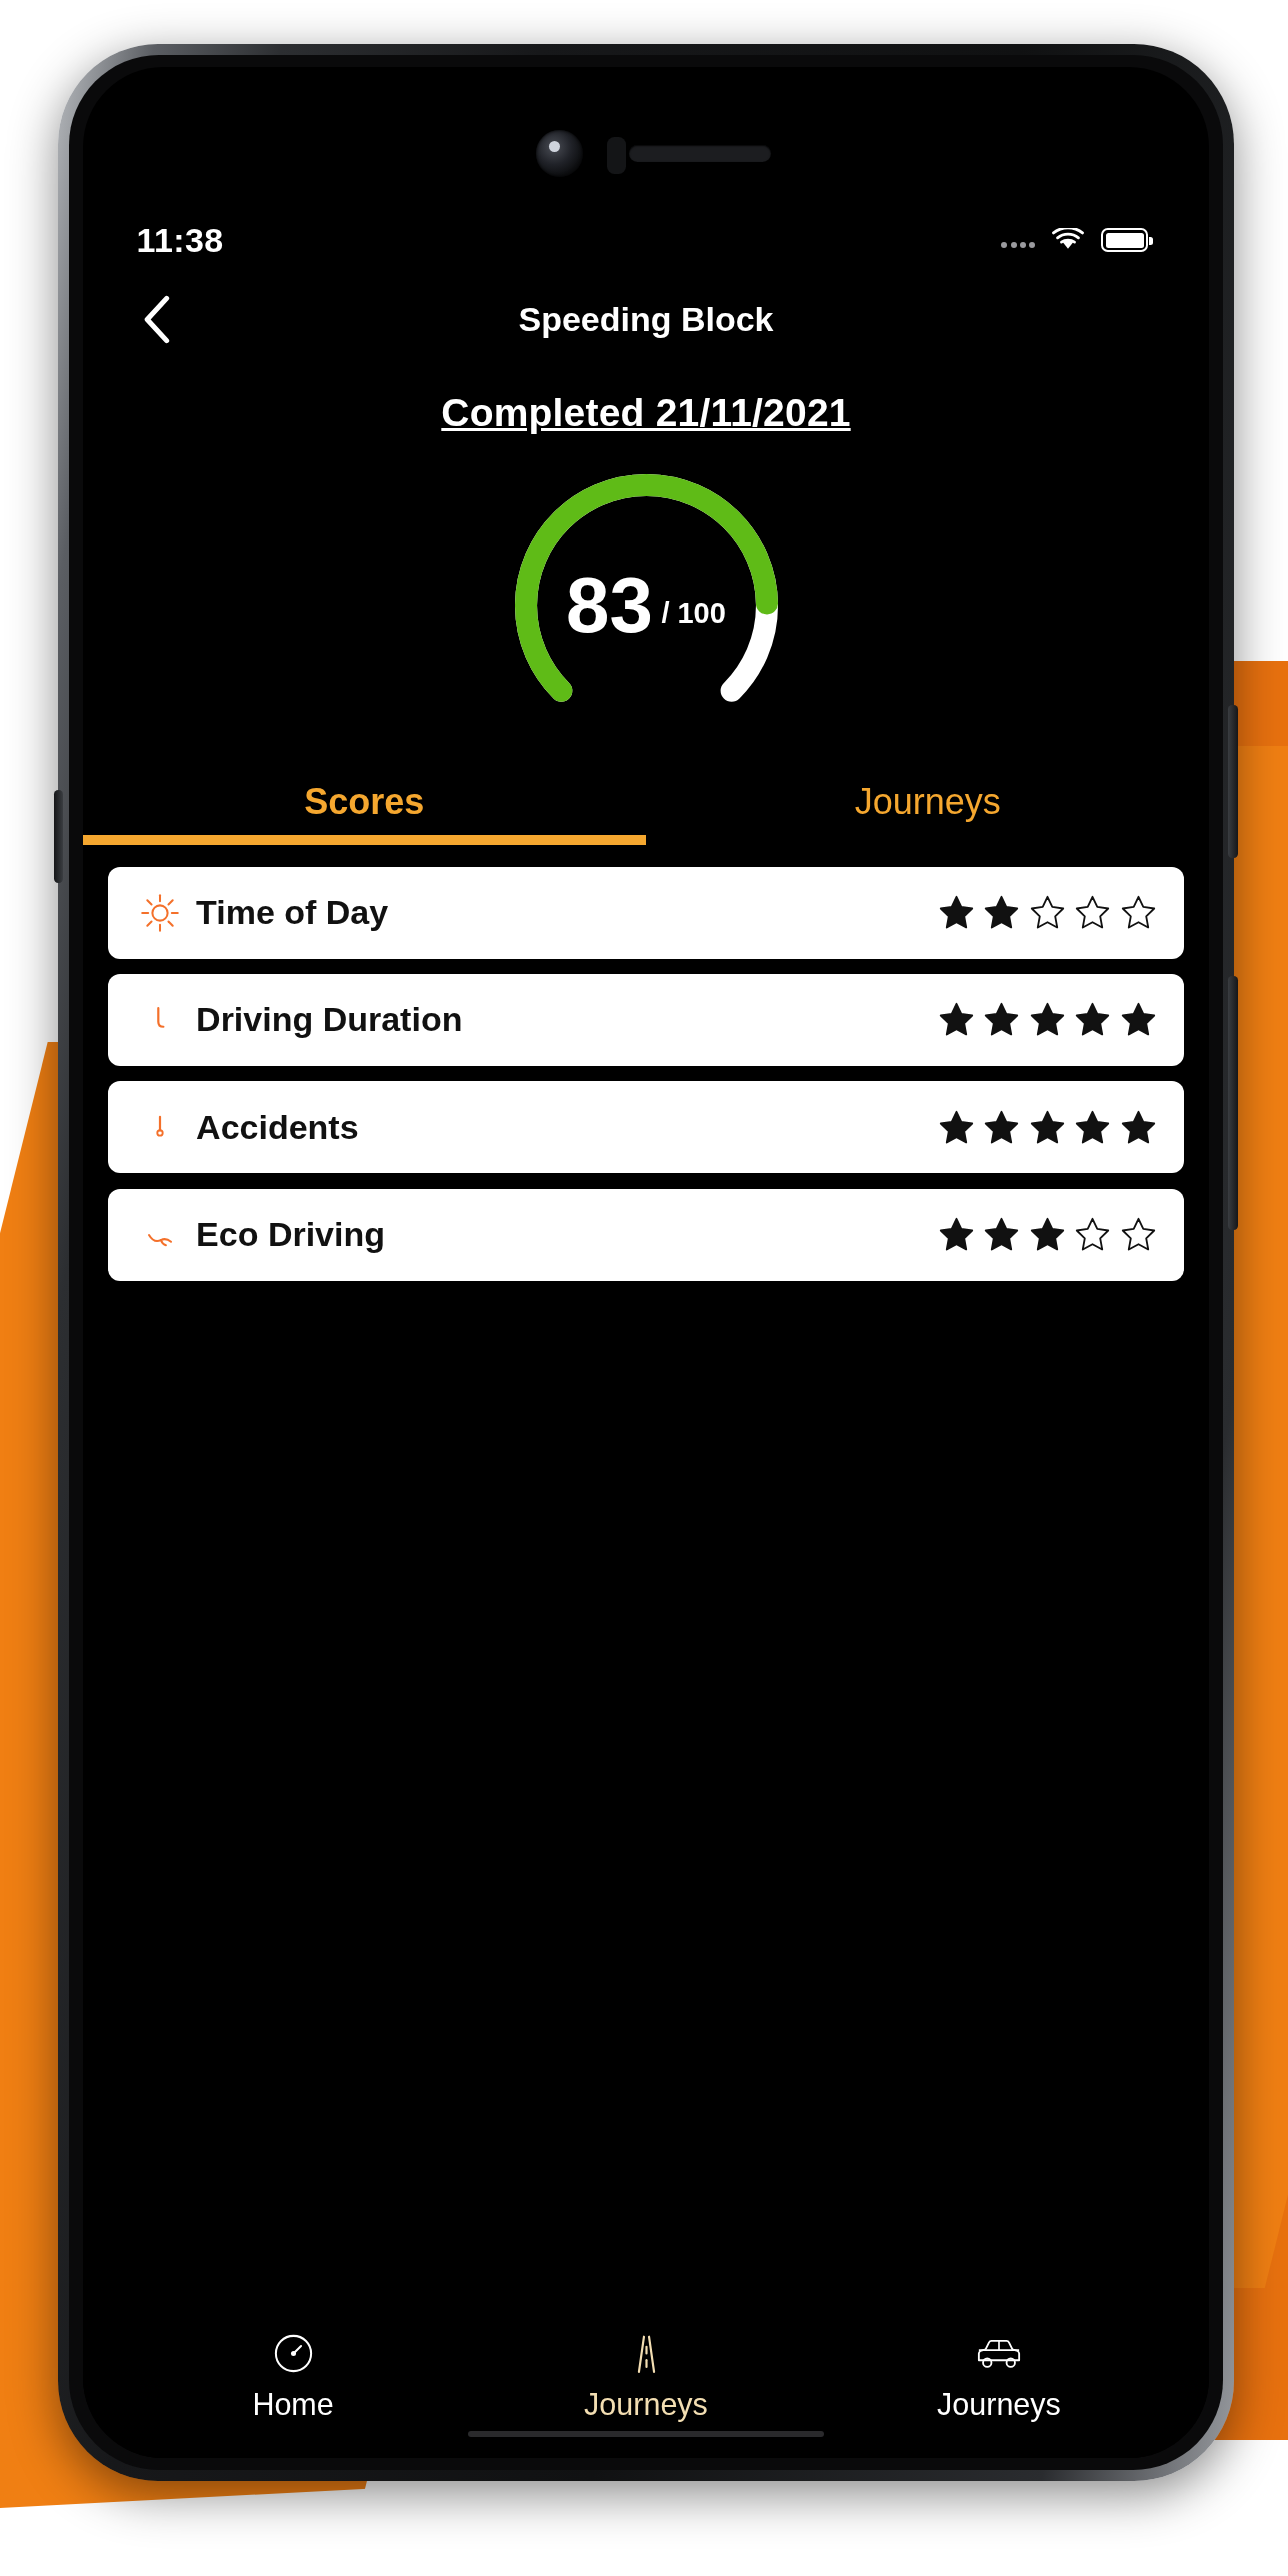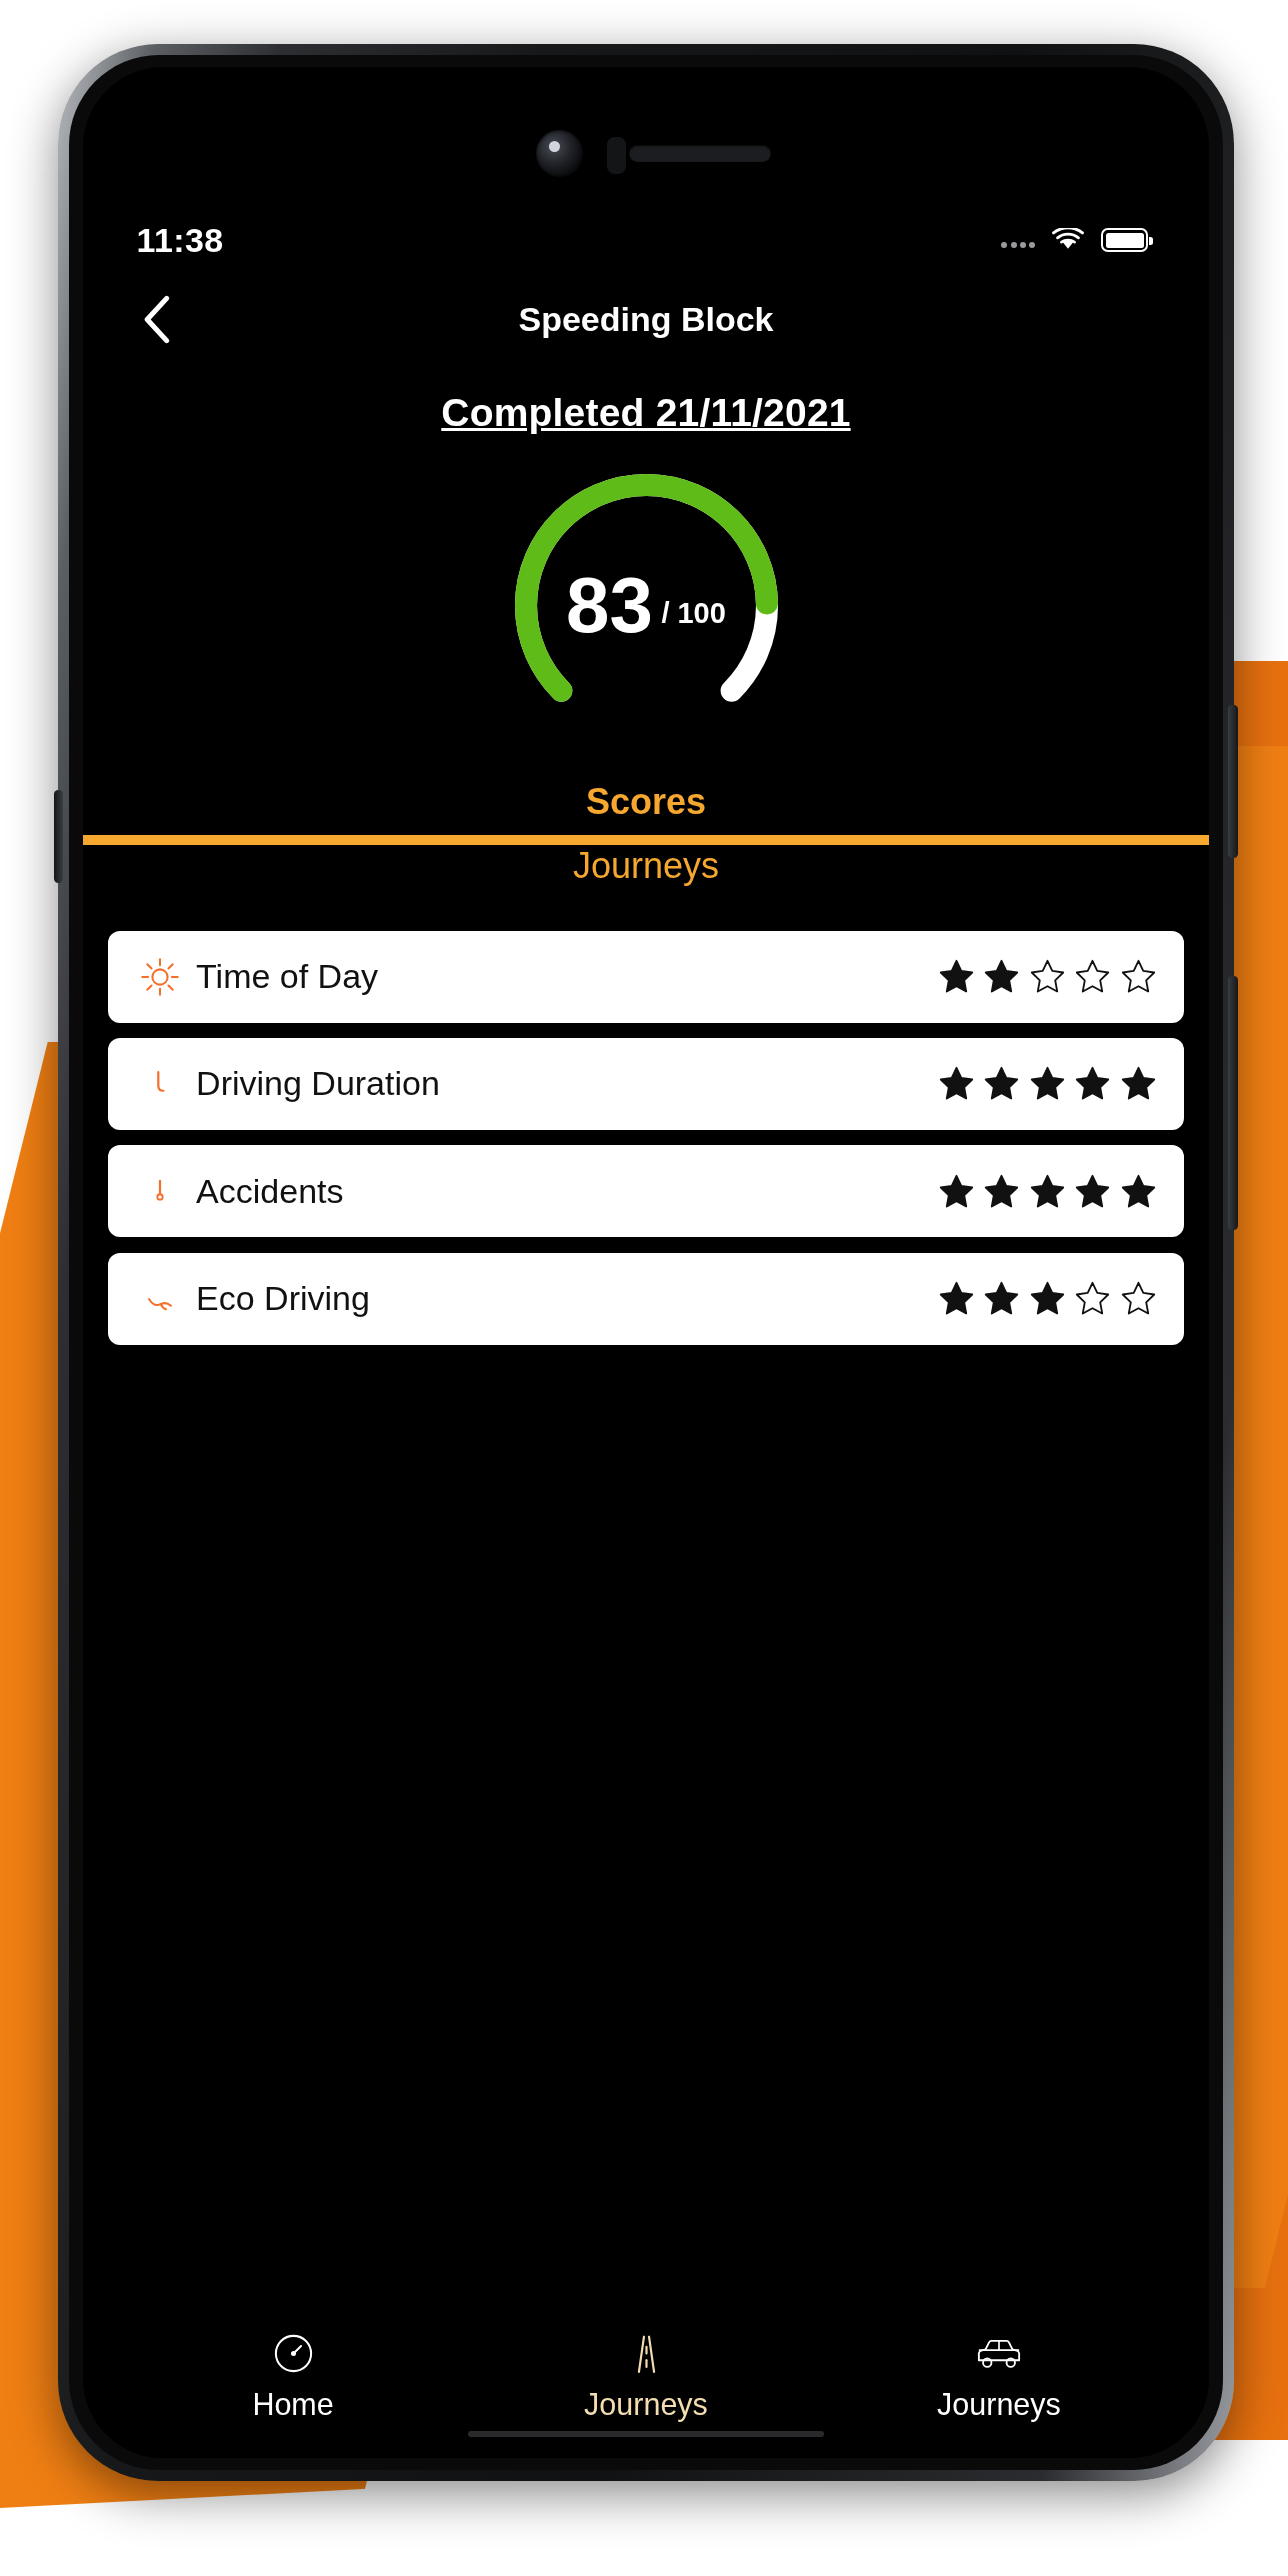--- a/index.html
+++ b/index.html
@@ -138,38 +138,38 @@
   }
   .gauge { position:relative; width:297px; height:297px; }
   .gauge-center {
     position:absolute; left:0; top:0; width:100%; height:100%;
     display:flex; align-items:center; justify-content:center;
   }
   .score-main { font-size:78px; font-weight:700; color:#fff; line-height:1; }
   .score-sub { font-size:29px; font-weight:700; color:#fff; margin-left:8.5px; align-self:center; position:relative; top:8.5px; }
 
   
-  .tabs { display:flex; margin-top:18.6px;flex-direction:column; }
+  .tabs { display:flex; margin-top:18.6px; }
   .tab { flex:1; text-align:center; padding-bottom:22px; cursor:pointer; position:relative; }
   .tab-label { font-size:36px; font-weight:700; }
   .tab.active .tab-label { color:#F5A72F; }
   .tab:not(.active) .tab-label { color:#F5A72F; font-weight:400; }
   .tab.active::after {
     content:""; position:absolute; left:0; bottom:0; width:100%; height:10.2px; background:#F5A72F;
   }
 
   
   .score-list { padding: 22px 25.4px 0 25.4px; display:flex; flex-direction:column; gap:15.3px; }
   .score-row {
     background:#fff; border-radius:12px; height:92px;
     display:flex; align-items:center; padding: 0 22px 0 22px;
     cursor:pointer;
   }
   .row-icon { width:61px; display:flex; align-items:center; justify-content:center; flex:0 0 61px; }
-  .row-label { font-size:34px; font-weight:400; color:#111; margin-left:5.1px; flex:1; }
+  .row-label { font-size:34px; font-weight:700; color:#111; margin-left:5.1px; flex:1; }
   .stars { display:flex; align-items:center; gap:8.5px; padding-right:5.1px; }
   .star { width:37px; height:37px; display:block; }
 
   
   .tabbar {
     position:absolute; left:0; bottom:36px; width:100%;
     display:flex; align-items:flex-end; justify-content:space-around;
     padding: 0 34px;
   }
   .tabbar-item {

